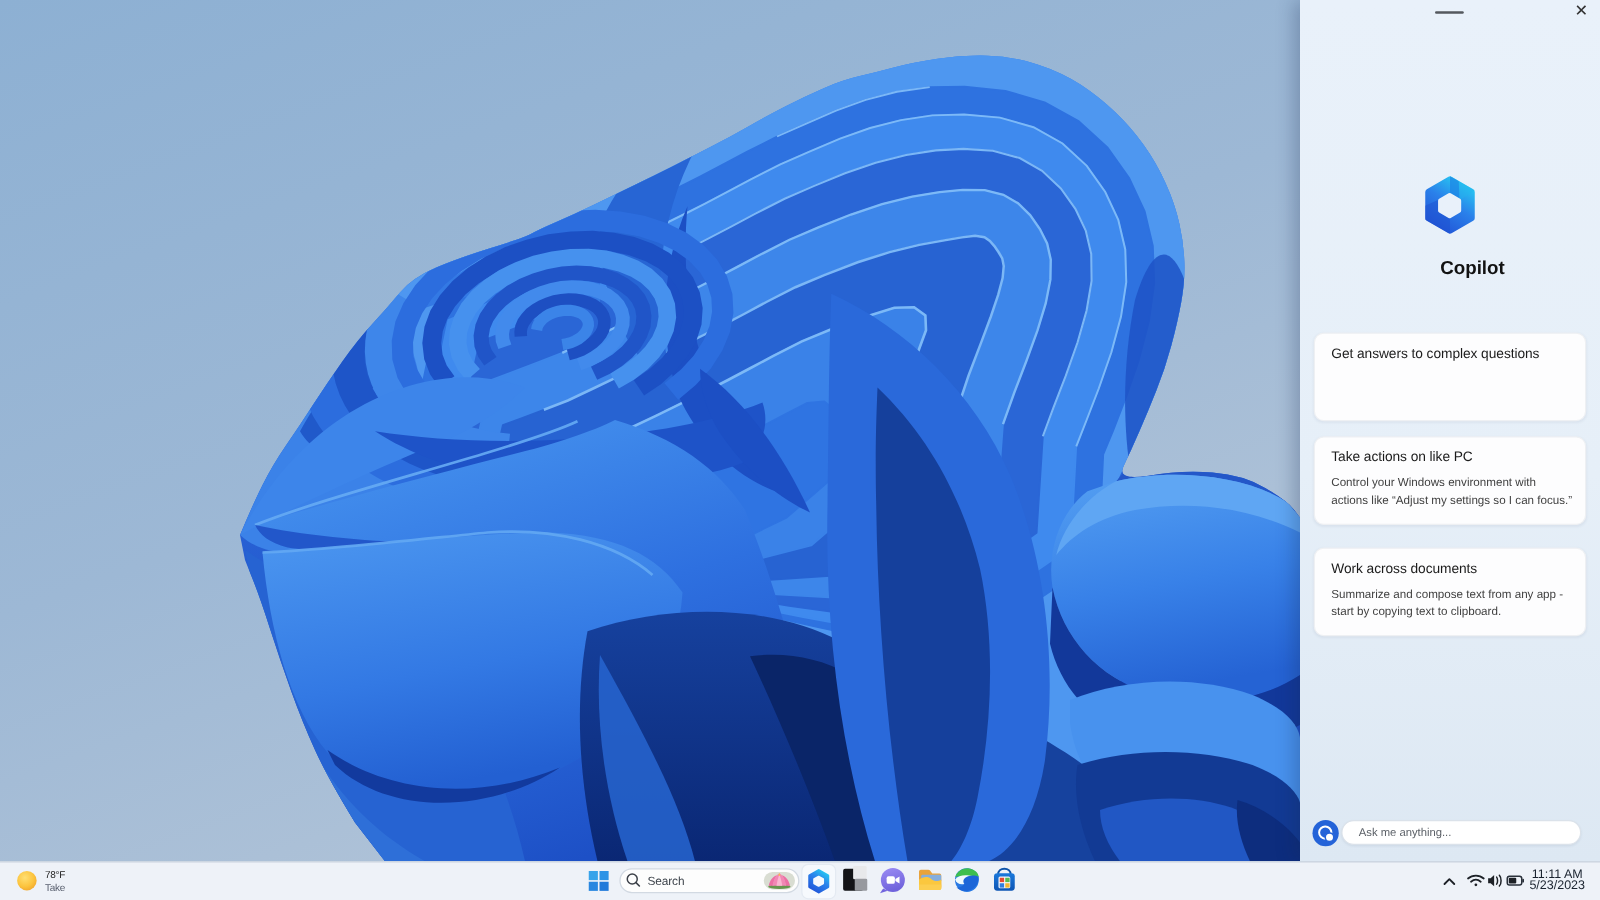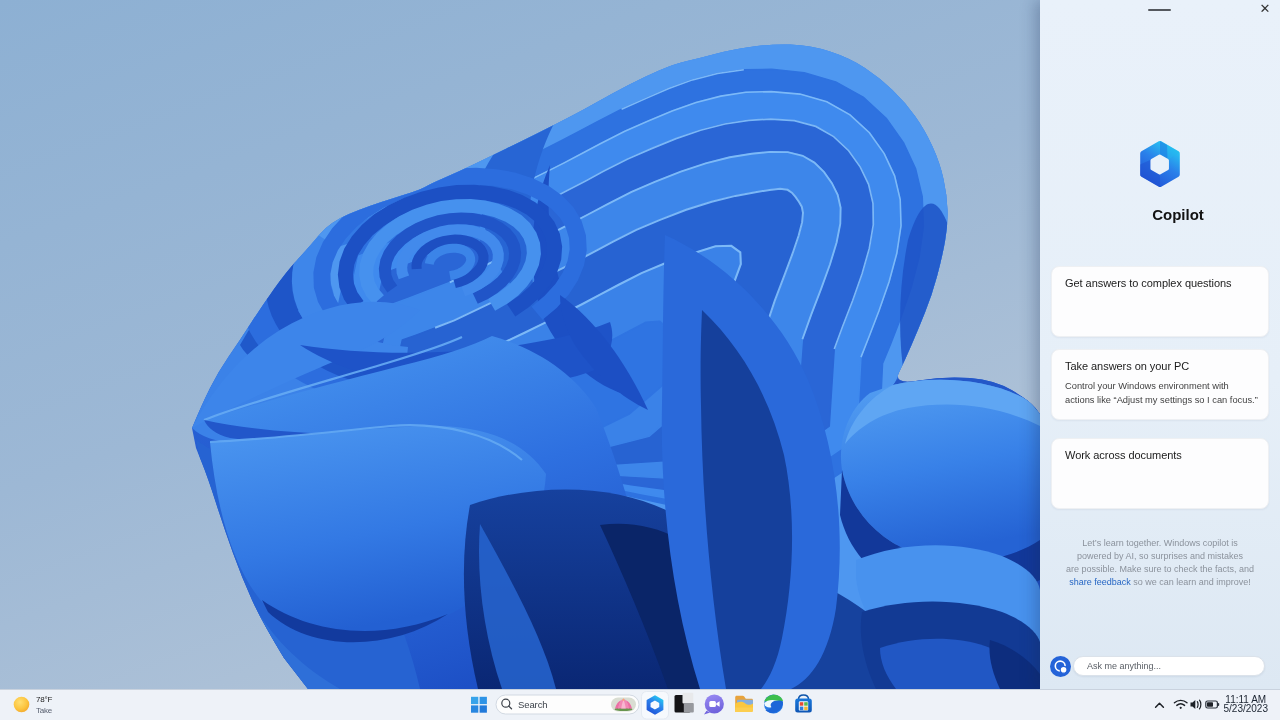--- a/index.html
+++ b/index.html
@@ -165,27 +165,27 @@
       <path fill="#1e4fd0" opacity="0.5" d="M3.2,24.5 L14.3,19.5 L14.3,29.5 L23,34.5 L23,47 L3.2,35.8 Z"></path>
       <path fill="#24b4ee" opacity="0.4" d="M23,1 L42.8,12.2 L31.7,19.5 L23,14.5 Z"></path>
       <path fill="#1a6be0" opacity="0.45" d="M23,1 L30,5 L30.5,19 L23,14.5 Z"></path>
       <path fill="#e9f1fa" stroke="#e9f1fa" stroke-width="3.5" stroke-linejoin="round" d="M22.7,16.2 L30.2,20.5 L30.2,28.5 L22.7,32.8 L15.2,28.5 L15.2,20.5 Z"></path>
     </svg>
     <div id="cptitle">Copilot</div>
     <div class="card" style="top:266px;">
       <h3>Get answers to complex questions</h3>
     </div>
     <div class="card" style="top:349px;">
-      <h3>Take answers on your PC</h3>
+      <h3>Take actions on like PC</h3>
       <p>Control your Windows environment with<br>actions like “Adjust my settings so I can focus.”</p>
     </div>
     <div class="card" style="top:438px;">
       <h3>Work across documents</h3>
+      <p>Summarize and compose text from any app -<br>start by copying text to clipboard.</p>
     </div>
-    <div id="disc">Let’s learn together. Windows copilot is<br>powered by AI, so surprises and mistakes<br>are possible. Make sure to check the facts, and<br><a>share feedback</a> so we can learn and improve!</div>
     <div id="askwrap">
       <div id="askbtn"><svg width="21" height="21" viewBox="0 0 21 21">
       <circle cx="10.2" cy="10" r="4.9" fill="none" stroke="#fff" stroke-width="1.6"></circle>
       <circle cx="13.6" cy="13.8" r="3.4" fill="#fff" stroke="#2463d8" stroke-width="1.2"></circle>
     </svg></div>
       <div id="askpill">Ask me anything...</div>
     </div>
   </div>
 
   <div id="taskbar">

